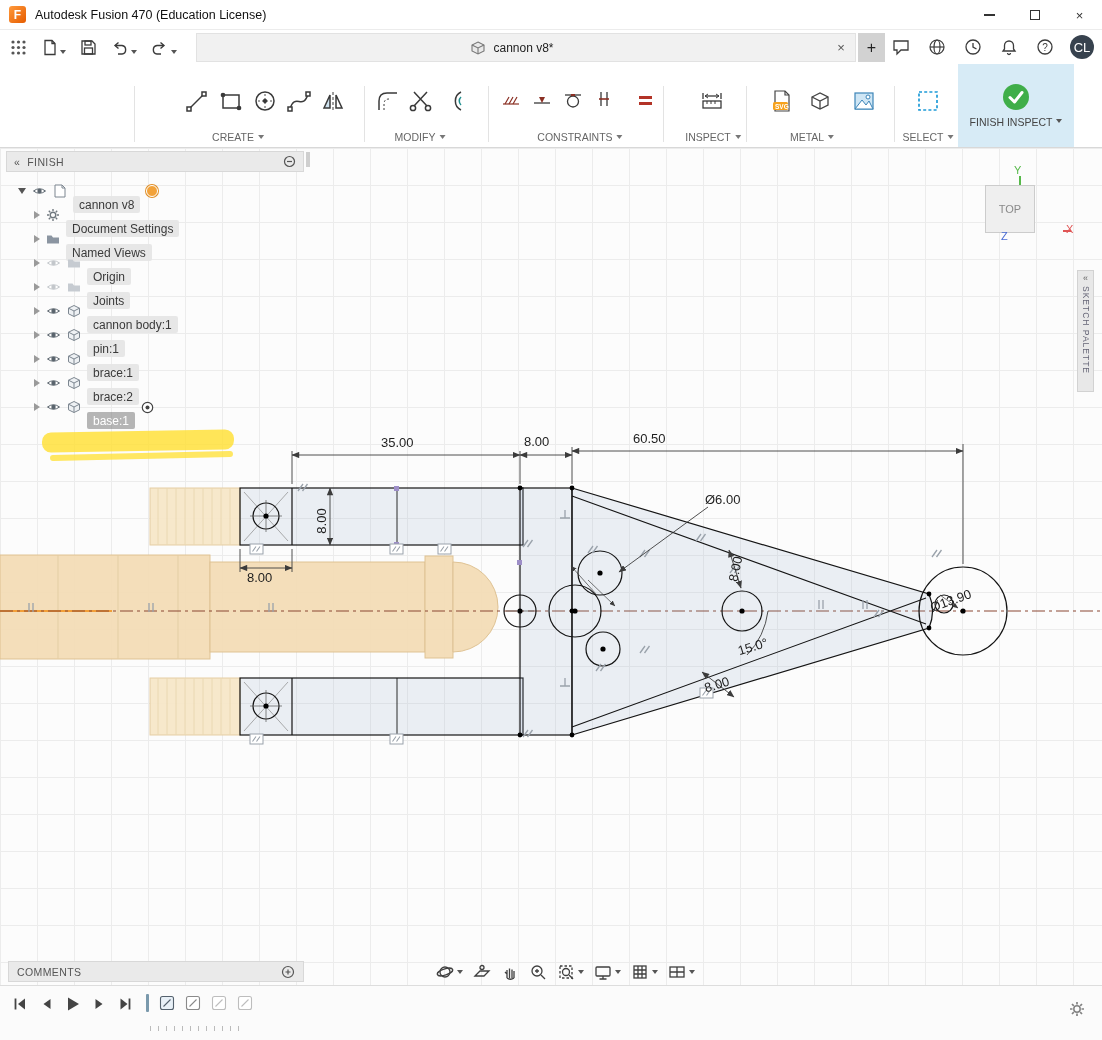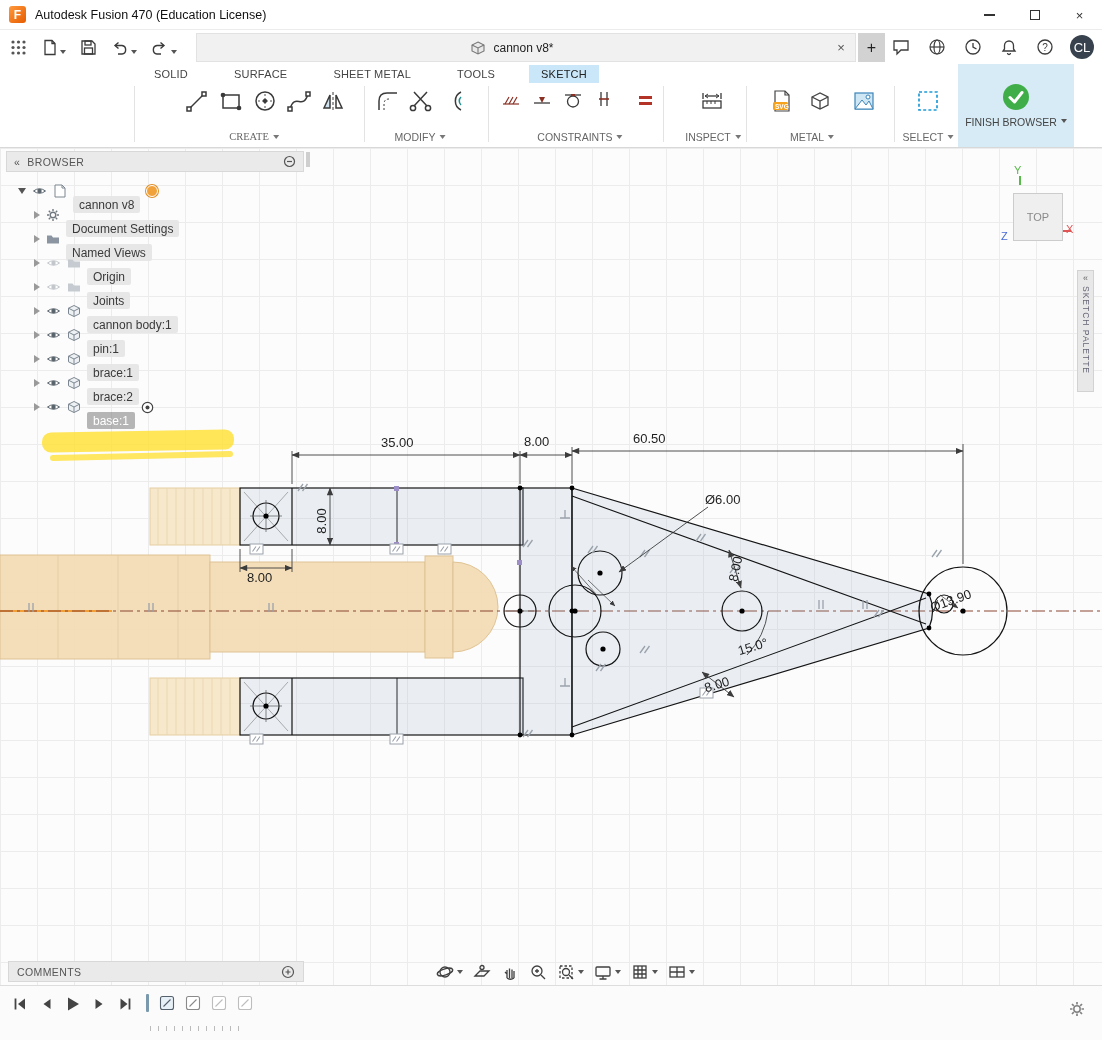--- a/index.html
+++ b/index.html
@@ -58,21 +58,21 @@
 .brow.child{padding-left:16px;}
 .pill{background:rgba(229,229,229,.93);padding:1.5px 6px;border-radius:2px;white-space:nowrap;margin-top:27px;}
 .exp-open{width:0;height:0;border-left:4.5px solid transparent;border-right:4.5px solid transparent;border-top:6px solid #555;}
 .exp-closed{width:0;height:0;border-top:4.5px solid transparent;border-bottom:4.5px solid transparent;border-left:6px solid #9a9a9a;}
 .badge{width:12px;height:12px;border-radius:50%;background:#f2a23a;border:1.5px solid #fff;box-shadow:0 0 0 1px #e08f28;}
 .hl1{position:absolute;left:24px;top:252px;width:192px;height:20px;background:#ffe13b;opacity:.85;border-radius:9px;transform:rotate(-1deg);}
 .hl2{position:absolute;left:32px;top:274px;width:183px;height:6px;background:#ffe13b;opacity:.8;border-radius:3px;transform:rotate(-1.3deg);}
 .pill.hl{background:rgba(122,122,122,.55);color:#fff;}
 
 
-.viewcube{position:absolute;left:1013px;top:37px;width:50px;height:48px;background:#efefef;border:1px solid #ccc;display:flex;align-items:center;justify-content:center;font-size:11px;color:#8a8a8a;margin-top:8px;}
+.viewcube{position:absolute;left:985px;top:37px;width:50px;height:48px;background:#efefef;border:1px solid #ccc;display:flex;align-items:center;justify-content:center;font-size:11px;color:#8a8a8a;}
 .axY{position:absolute;left:1014px;top:16px;color:#57b94a;font-size:11px;}
 .axZ{position:absolute;left:1001px;top:82px;color:#4a6cd4;font-size:11px;}
 .axX{position:absolute;left:1066px;top:75px;color:#e05555;font-size:11px;}
 .axlineY{position:absolute;left:1019px;top:28px;width:1.5px;height:9px;background:#57b94a;}
 .axlineX{position:absolute;left:1063px;top:82px;width:8px;height:1.5px;background:#e05555;}
 
 
 .palette-tab{position:absolute;left:1077px;top:122px;width:17px;height:122px;background:#e8e8e8;border:1px solid #d2d2d2;display:flex;flex-direction:column;align-items:center;padding-top:3px;gap:3px;}
 .palette-tab .chev{font-size:9px;color:#666;line-height:1;}
 .palette-tab .vtxt{writing-mode:vertical-rl;font-size:8.5px;letter-spacing:1px;color:#667;}
@@ -200,27 +200,20 @@
             <circle cx="9" cy="9" r="7"></circle>
             <text x="9" y="12.5" font-size="10" text-anchor="middle" fill="#3c3c3c" stroke="none">?</text>
           </svg>
       </div>
       <div class="avatar">CL</div>
     </div>
   </div>
 
   <div class="ribbon">
 
-    <div class="rtabs">
-      <div class="rtab">SOLID</div>
-      <div class="rtab">SURFACE</div>
-      <div class="rtab">SHEET METAL</div>
-      <div class="rtab">TOOLS</div>
-      <div class="rtab active">SKETCH</div>
-    </div>
 
     <div class="rdiv" style="left:134px;"></div>
     <div class="rdiv" style="left:364px;"></div>
     <div class="rdiv" style="left:488px;"></div>
     <div class="rdiv" style="left:663px;"></div>
     <div class="rdiv" style="left:746px;"></div>
     <div class="rdiv" style="left:894px;"></div>
 
     <div class="ricon" style="left:197px;"><svg width="26" height="26" fill="none" stroke="#3a3a3a" stroke-width="1.5">
           <path d="M5 21 L20 6"></path>
@@ -240,21 +233,21 @@
     <div class="ricon" style="left:299px;"><svg width="26" height="26" fill="none" stroke="#3a3a3a" stroke-width="1.5">
           <path d="M4 21 C9 4 17 23 22 6"></path>
           <rect x="2" y="19" width="4" height="4" fill="#fff"></rect>
           <rect x="20" y="4" width="4" height="4" fill="#fff"></rect>
         </svg></div>
     <div class="ricon" style="left:333px;"><svg width="26" height="26" fill="none" stroke="#3a3a3a" stroke-width="1.5">
           <path d="M10 7 L4 20 H10 Z" fill="#cfe3f0"></path>
           <path d="M16 7 L22 20 H16 Z"></path>
           <path d="M13 4 V22" stroke-width="1" stroke-dasharray="3 2"></path>
         </svg></div>
-    <div class="grouplabel" style="left:254px;font-family:Liberation Serif, serif;">
+    <div class="grouplabel" style="left:238px;">
         <span>CREATE</span>
         <span class="caret"></span>
       </div>
 
     <div class="ricon" style="left:388px;"><svg width="26" height="26" fill="none" stroke="#3a3a3a" stroke-width="1.5">
           <path d="M4 22 V13 Q4 5 12 5 H22"></path>
           <path d="M9 22 V16 Q9 11 14 11" stroke-width="1" stroke-dasharray="2 2"></path>
         </svg></div>
     <div class="ricon" style="left:421px;"><svg width="26" height="26" fill="none" stroke="#3a3a3a" stroke-width="1.5">
           <path d="M6 4 L19 18 M19 4 L6 18"></path>
@@ -335,21 +328,21 @@
         <span>SELECT</span>
         <span class="caret"></span>
       </div>
 
     <div class="finish">
       <svg width="28" height="28">
           <circle cx="14" cy="14" r="13" fill="#3fae49"></circle>
           <path d="M8 14.5 L12.5 19 L20 9.5" stroke="#fff" stroke-width="3" fill="none" stroke-linecap="round" stroke-linejoin="round"></path>
         </svg>
       <div class="lbl">
-          <span>FINISH BROWSER</span>
+          <span>FINISH INSPECT</span>
           <span class="caret"></span>
         </div>
     </div>
   </div>
 
   <div class="canvas">
 
     <svg class="sketch" width="1102" height="838" viewBox="0 0 1102 838">
       <defs>
         <marker id="aE" markerWidth="9" markerHeight="7" refX="8" refY="3.5" orient="auto">
@@ -495,21 +488,21 @@
         <text transform="rotate(-78 736 421)" x="736" y="425" text-anchor="middle">8.00</text>
         <text transform="rotate(-17 753 499)" x="753" y="503" text-anchor="middle">15.0°</text>
         <text transform="rotate(-17 717 537)" x="717" y="541" text-anchor="middle">8.00</text>
         <text transform="rotate(-20 951 453)" x="951" y="457" text-anchor="middle" font-size="12.5">Ø13.90</text>
       </g>
     </svg>
 
     <div class="browser">
       <div class="bheader">
         <span>«</span>
-        <span>BROWSER</span>
+        <span>FINISH</span>
         <span class="sp"></span>
         <svg width="13" height="13" fill="none" stroke="#555" stroke-width="1.2">
             <circle cx="6.5" cy="6.5" r="5"></circle>
             <path d="M4 6.5 H9"></path>
           </svg>
       </div>
       <div class="scrollnub"></div>
 
       <div class="btree">
         <div class="hl1"></div>

